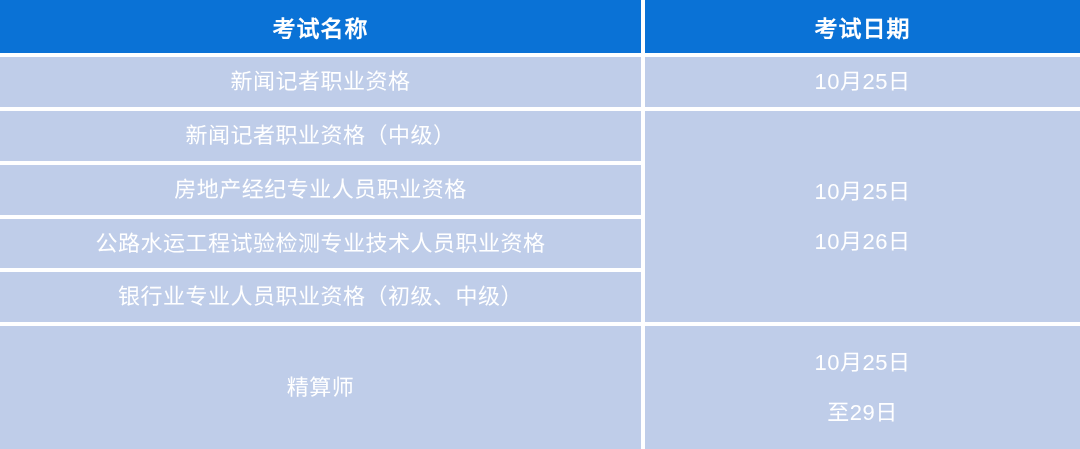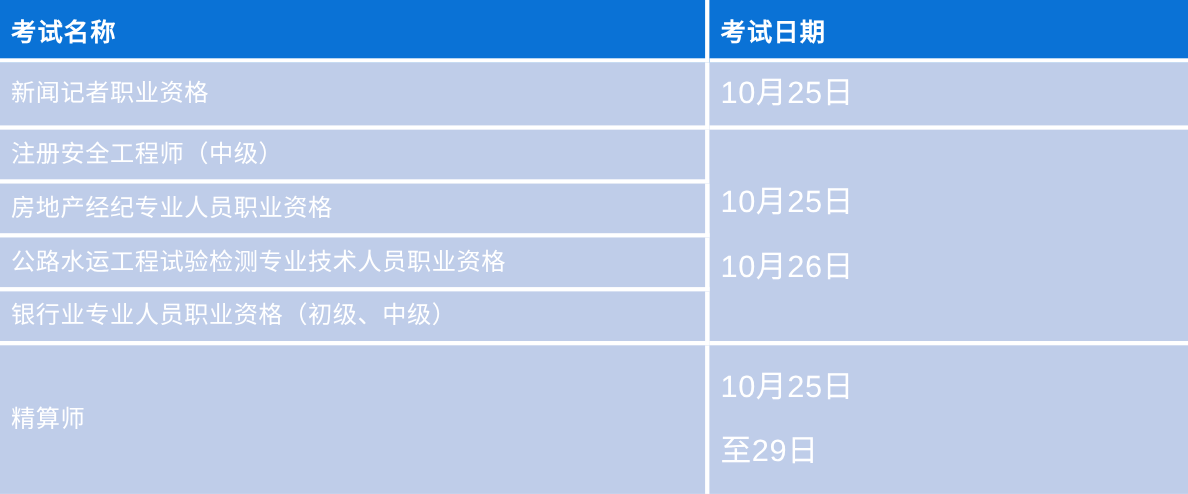--- a/index.html
+++ b/index.html
@@ -23,21 +23,21 @@
     table-layout: fixed;
     background: #ffffff;
   }
 
   .exam-table col.col-name { width: 645px; }
   .exam-table col.col-date { width: 435px; }
 
   .exam-table th,
   .exam-table td {
     padding: 0 10px;
-    text-align: left;
+    text-align: center;
     vertical-align: middle;
     color: #ffffff;
     border: 0;
     box-sizing: border-box;
   }
 
   
   .exam-table thead th {
     background: #0a72d6;
     height: 57px;
@@ -67,21 +67,21 @@
     border-bottom: 0;
   }
 
   .exam-table tbody td.name-cell {
     font-size: 22px;
     letter-spacing: 0.5px;
     margin-left: 23px;
   }
 
   .exam-table tbody td.date-cell {
-    font-size: 28px;
+    font-size: 22px;
     letter-spacing: 0.5px;
   }
 
   .date-line {
     display: block;
   }
   .date-line + .date-line {
     margin-top: 18px;
   }
 </style>
@@ -102,21 +102,21 @@
   <tbody>
 
     <tr>
       <td class="name-cell">新闻记者职业资格</td>
       <td class="date-cell last-col" rowspan="1">
         <span class="date-line">10月25日</span>
       </td>
     </tr>
 
     <tr>
-      <td class="name-cell">注册安全工程师（中级）</td>
+      <td class="name-cell">新闻记者职业资格（中级）</td>
       <td class="date-cell last-col" rowspan="4">
         <span class="date-line">10月25日</span>
         <span class="date-line">10月26日</span>
       </td>
     </tr>
 
     <tr>
       <td class="name-cell">房地产经纪专业人员职业资格</td>
     </tr>
 

